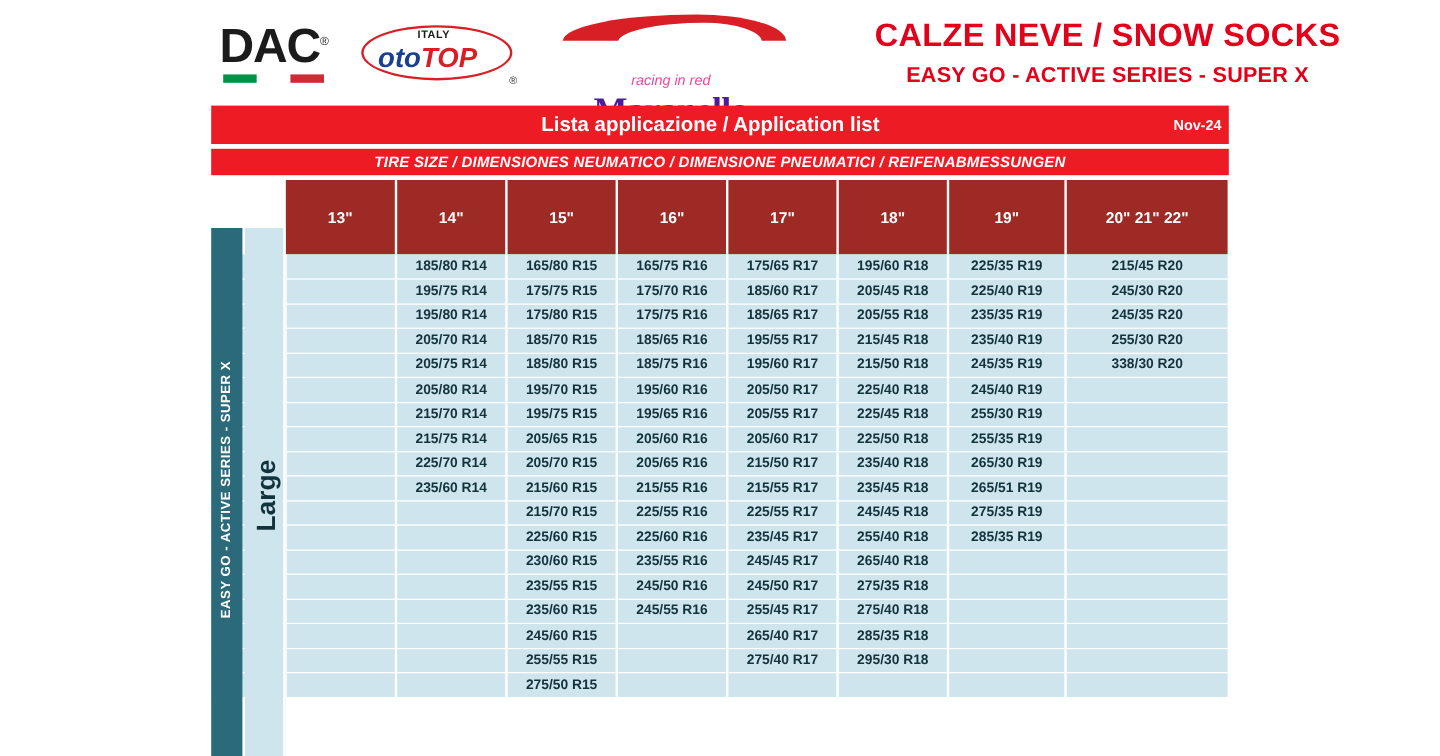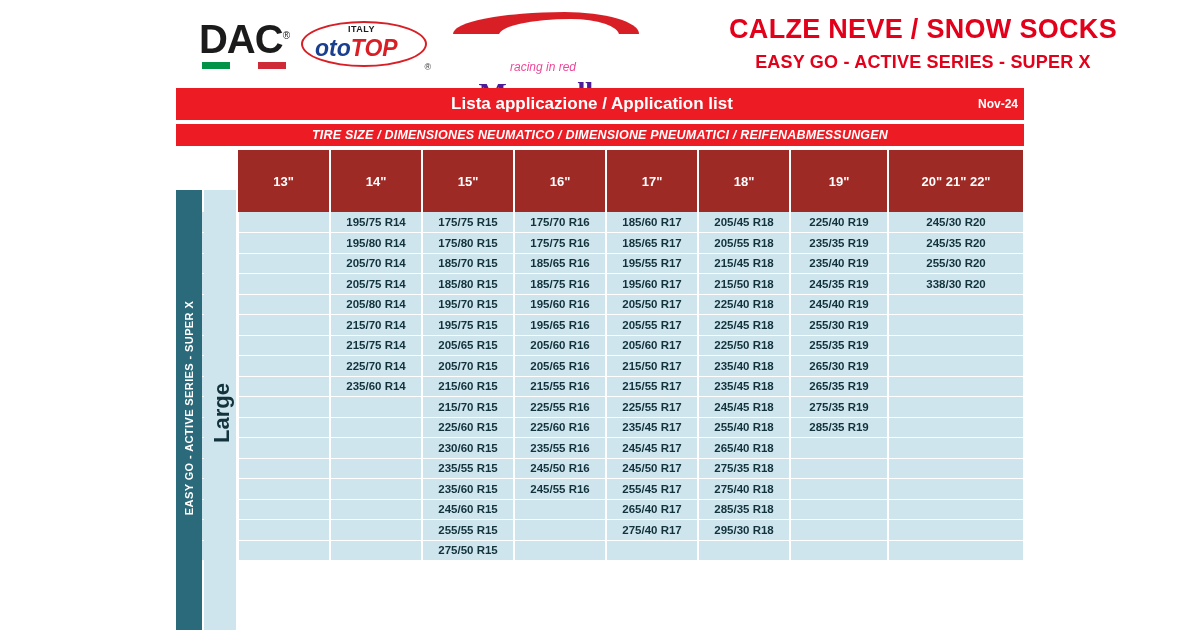--- a/index.html
+++ b/index.html
@@ -18,21 +18,21 @@
 
   
   .header {
     position: absolute; left: 0; top: 0;
     width: 1200px; height: 88px;
     display: flex; align-items: center;
   }
   .logos {
     width: 660px; height: 88px;
     display: flex; align-items: center; justify-content: center;
-    gap: 12px; padding-left: 180px;
+    gap: 28px; padding-left: 180px;
   }
 
   
   .dac-logo { text-align: center; line-height: 1; }
   .dac-word {
     font-family: "Liberation Sans", sans-serif;
     font-weight: bold; font-size: 40px; letter-spacing: -1px;
     color: #1b1b1b;
   }
   .dac-reg { font-size: 10px; vertical-align: super; font-weight: normal; }
@@ -267,20 +267,32 @@
             <th class="size">18"</th>
             <th class="size">19"</th>
             <th class="size">20" 21" 22"</th>
             <th class="size">23" 24" 25" 26"</th>
           </tr>
       </thead>
       <tbody id="body-rows">
           <tr>
             <td class="cell"></td>
             <td class="cell empty"></td>
+            <td class="cell">185/80 R14</td>
+            <td class="cell">165/80 R15</td>
+            <td class="cell">165/75 R16</td>
+            <td class="cell">175/65 R17</td>
+            <td class="cell">195/60 R18</td>
+            <td class="cell">225/35 R19</td>
+            <td class="cell">215/45 R20</td>
+            <td class="cell empty"></td>
+          </tr>
+          <tr>
+            <td class="cell"></td>
+            <td class="cell empty"></td>
             <td class="cell">195/75 R14</td>
             <td class="cell">175/75 R15</td>
             <td class="cell">175/70 R16</td>
             <td class="cell">185/60 R17</td>
             <td class="cell">205/45 R18</td>
             <td class="cell">225/40 R19</td>
             <td class="cell">245/30 R20</td>
             <td class="cell empty"></td>
           </tr>
           <tr>
@@ -368,21 +380,21 @@
             <td class="cell empty"></td>
           </tr>
           <tr>
             <td class="cell"></td>
             <td class="cell empty"></td>
             <td class="cell">235/60 R14</td>
             <td class="cell">215/60 R15</td>
             <td class="cell">215/55 R16</td>
             <td class="cell">215/55 R17</td>
             <td class="cell">235/45 R18</td>
-            <td class="cell">265/35 R19</td>
+            <td class="cell">265/51 R19</td>
             <td class="cell empty"></td>
             <td class="cell empty"></td>
           </tr>
           <tr>
             <td class="cell"></td>
             <td class="cell empty"></td>
             <td class="cell empty"></td>
             <td class="cell">215/70 R15</td>
             <td class="cell">225/55 R16</td>
             <td class="cell">225/55 R17</td>

